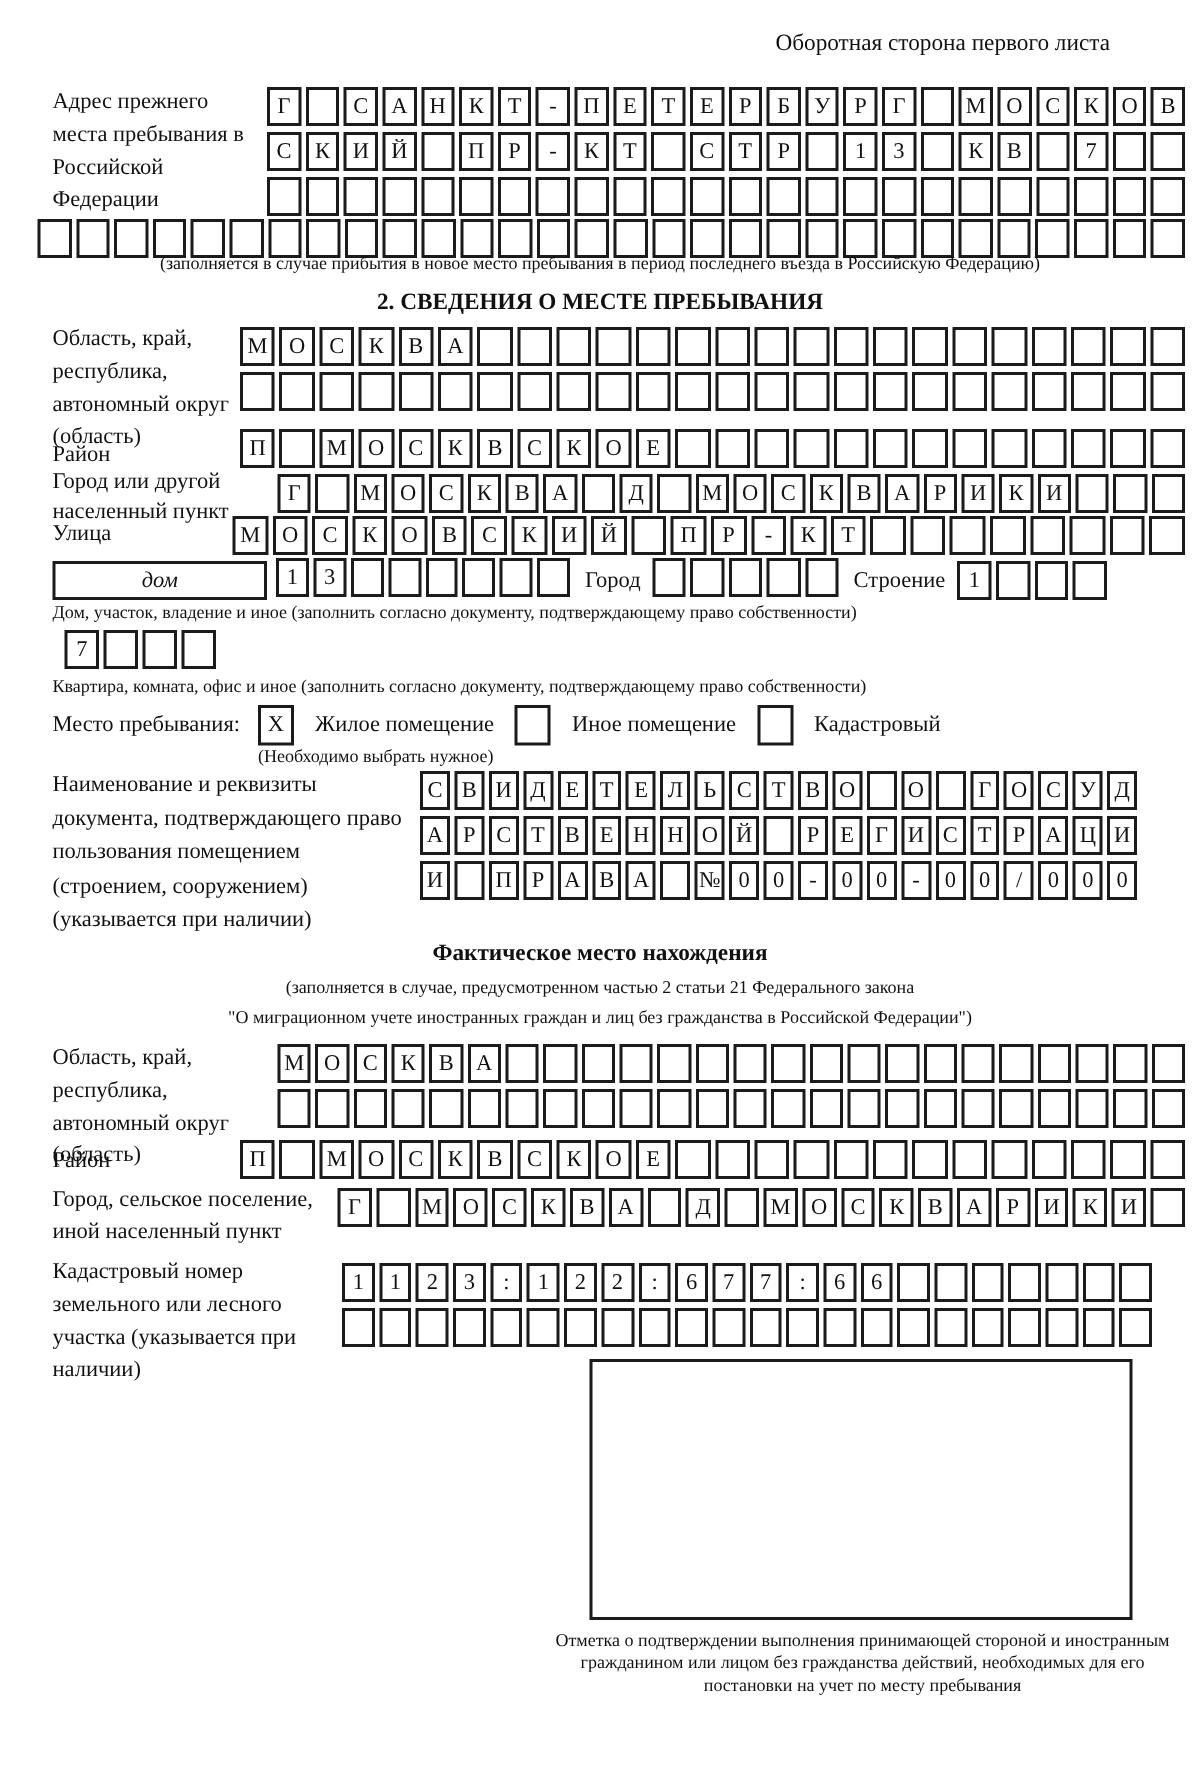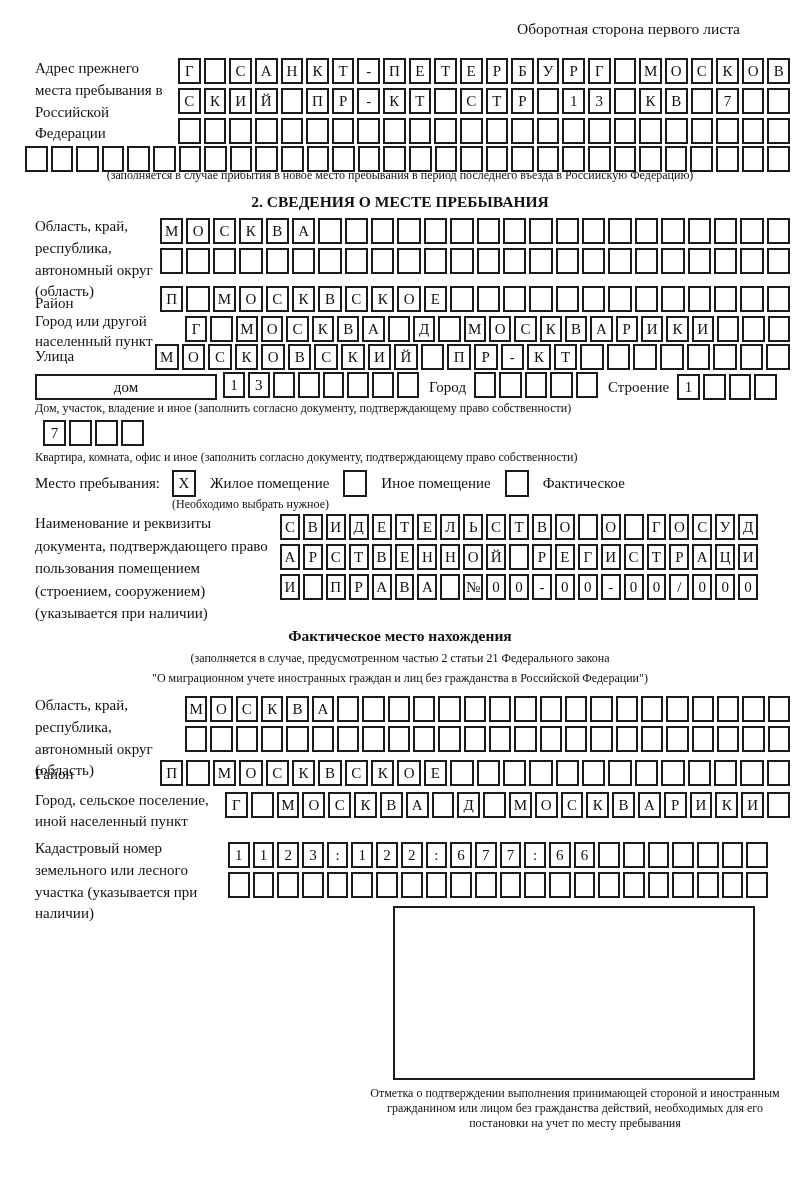--- a/index.html
+++ b/index.html
@@ -51,21 +51,21 @@
   .p-foblbl{top:695px;left:35px;width:150px;line-height:1.45;}
   .p-fobrows{top:696px;left:185px;width:605px;}
   .p-fraionlbl{top:764px;left:35px;}
   .p-fraionrow{top:760px;left:160px;width:630px;}
   .p-fgorlbl{top:790px;left:35px;width:190px;line-height:1.4;}
   .p-fgorrow{top:792px;left:225px;width:565px;}
   .p-kadlbl{top:838px;left:35px;width:192px;line-height:1.45;}
   .p-kadrows{top:842px;left:228px;width:540px;}
   .p-stamp{top:906px;left:393px;width:362px;height:174px;}
   .p-stampnote{top:1086px;left:358px;width:434px;text-align:center;}
-  .dom-label{width:182px;}
+  .dom-label{width:143px;font-style:italic;}
   .dom-cells{width:196px;margin-left:6px;}
   .dom-midlbl{font-size:15px;margin:0 8px 0 10px;}
   .korpus-cells{width:124px;}
   .stroenie-cells{width:100px;}
   .kv-label{width:196px;}
   .kv-cells{width:101px;margin-left:8px;}
   .mesto-lbl{font-size:15px;margin-right:12px;}
   .opt-lbl{font-size:15px;margin:0 14px;}
   .cellrow:last-child{margin-bottom:0;}
 </style>
@@ -371,21 +371,21 @@
 </div>
 <div class="abs p-kvnote note">Квартира, комната, офис и иное (заполнить согласно документу, подтверждающему право собственности)</div>
 
 <div class="abs p-mesto inlinerow">
   <div class="mesto-lbl">Место пребывания:</div>
   <div class="chk">X</div>
   <div class="opt-lbl">Жилое помещение</div>
   <div class="chk"></div>
   <div class="opt-lbl">Иное помещение</div>
   <div class="chk"></div>
-  <div class="opt-lbl">Фактическое</div>
+  <div class="opt-lbl">Кадастровый</div>
 </div>
 <div class="abs p-mestonote note">(Необходимо выбрать нужное)</div>
 
 <div class="abs p-doclbl lbl">Наименование и реквизиты документа, подтверждающего право пользования помещением (строением, сооружением) (указывается при наличии)</div>
 <div class="abs p-docrows">
   <div class="cellrow">
       <span class="cell">С</span>
       <span class="cell">В</span>
       <span class="cell">И</span>
       <span class="cell">Д</span>

